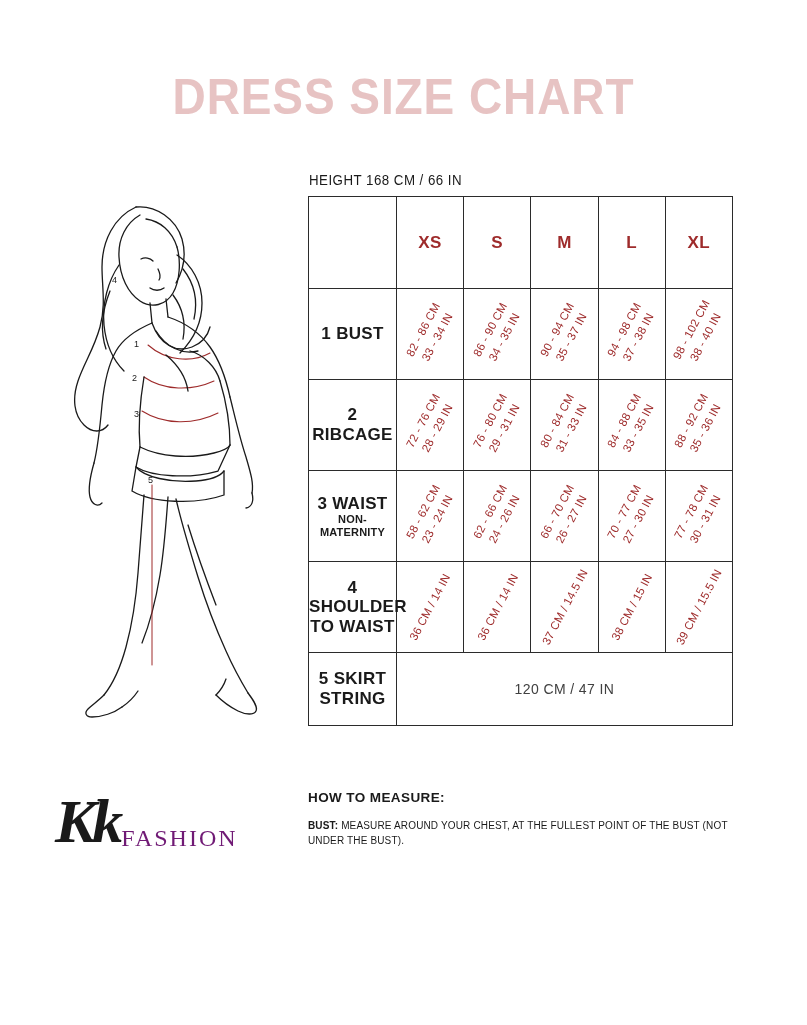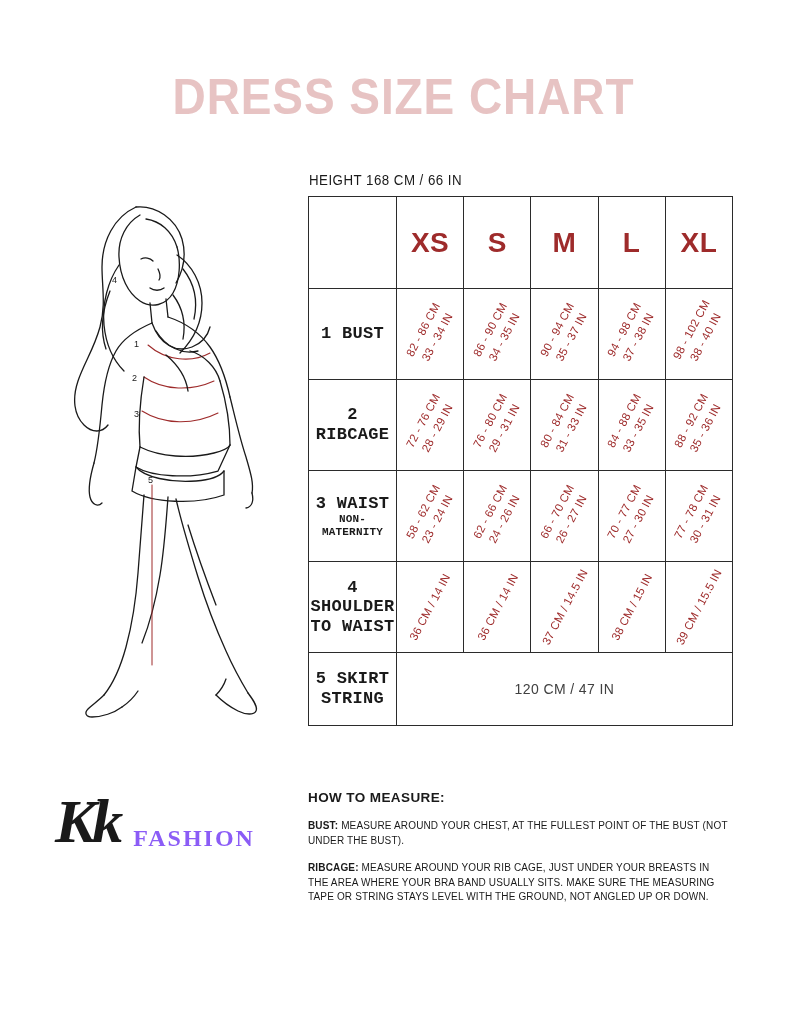--- a/index.html
+++ b/index.html
@@ -55,23 +55,22 @@
     font-style: italic;
     font-weight: bold;
     color: #1a1a1a;
     letter-spacing: -4px;
     line-height: 1;
   }
   .logo-fashion {
     font-family: "Liberation Serif", serif;
     font-size: 24px;
     letter-spacing: 2px;
-    color: #8b5cf6;
-    margin-left: 14px;
-    font-weight: bold;
+    color: #701a75;
+    margin-left: 2px;
   }
   .logo-row { display: flex; align-items: flex-end; }
 
   
   .height-label {
     position: absolute;
     left: 309px;
     top: 172px;
     font-family: "Liberation Sans Narrow", "Liberation Sans", sans-serif;
     font-size: 14px;
@@ -95,31 +94,31 @@
     padding: 0;
     vertical-align: middle;
     text-align: center;
   }
   .col-label { width: 88px; }
   .col-size  { width: 67.2px; }
 
   .hdr-row td { height: 91px; }
   .size-hdr {
     font-family: "Liberation Sans Narrow", "Liberation Sans", sans-serif;
-    font-size: 28px;
+    font-size: 17px;
     font-weight: bold;
     color: #9e2b2b;
     letter-spacing: 0.5px;
   }
 
   .row-bust td, .row-ribcage td, .row-waist td, .row-shoulder td { height: 90px; }
   .row-skirt td { height: 72px; }
 
   .rowlabel {
-    font-family: Liberation Mono, monospace;
+    font-family: Liberation Sans, sans-serif;
     font-size: 17px;
     font-weight: bold;
     color: #1a1a1a;
     letter-spacing: 0.3px;
     line-height: 1.15;
   }
   .rowlabel .sub {
     display: block;
     font-size: 11px;
     font-weight: bold;
@@ -464,17 +463,14 @@
   </tbody>
 </table>
 
 <div class="howto">
   <div class="howto-title">HOW TO MEASURE:</div>
 
   <div class="howto-item">
     <b>BUST:</b><span> MEASURE AROUND YOUR CHEST, AT THE FULLEST POINT OF THE BUST (NOT UNDER THE BUST).</span>
   </div>
 
-  <div class="howto-item">
-    <b>RIBCAGE:</b><span> MEASURE AROUND YOUR RIB CAGE, JUST UNDER YOUR BREASTS IN THE AREA WHERE YOUR BRA BAND USUALLY SITS. MAKE SURE THE MEASURING TAPE OR STRING STAYS LEVEL WITH THE GROUND, NOT ANGLED UP OR DOWN.</span>
-  </div>
 
 </div>
 
 </body></html>

